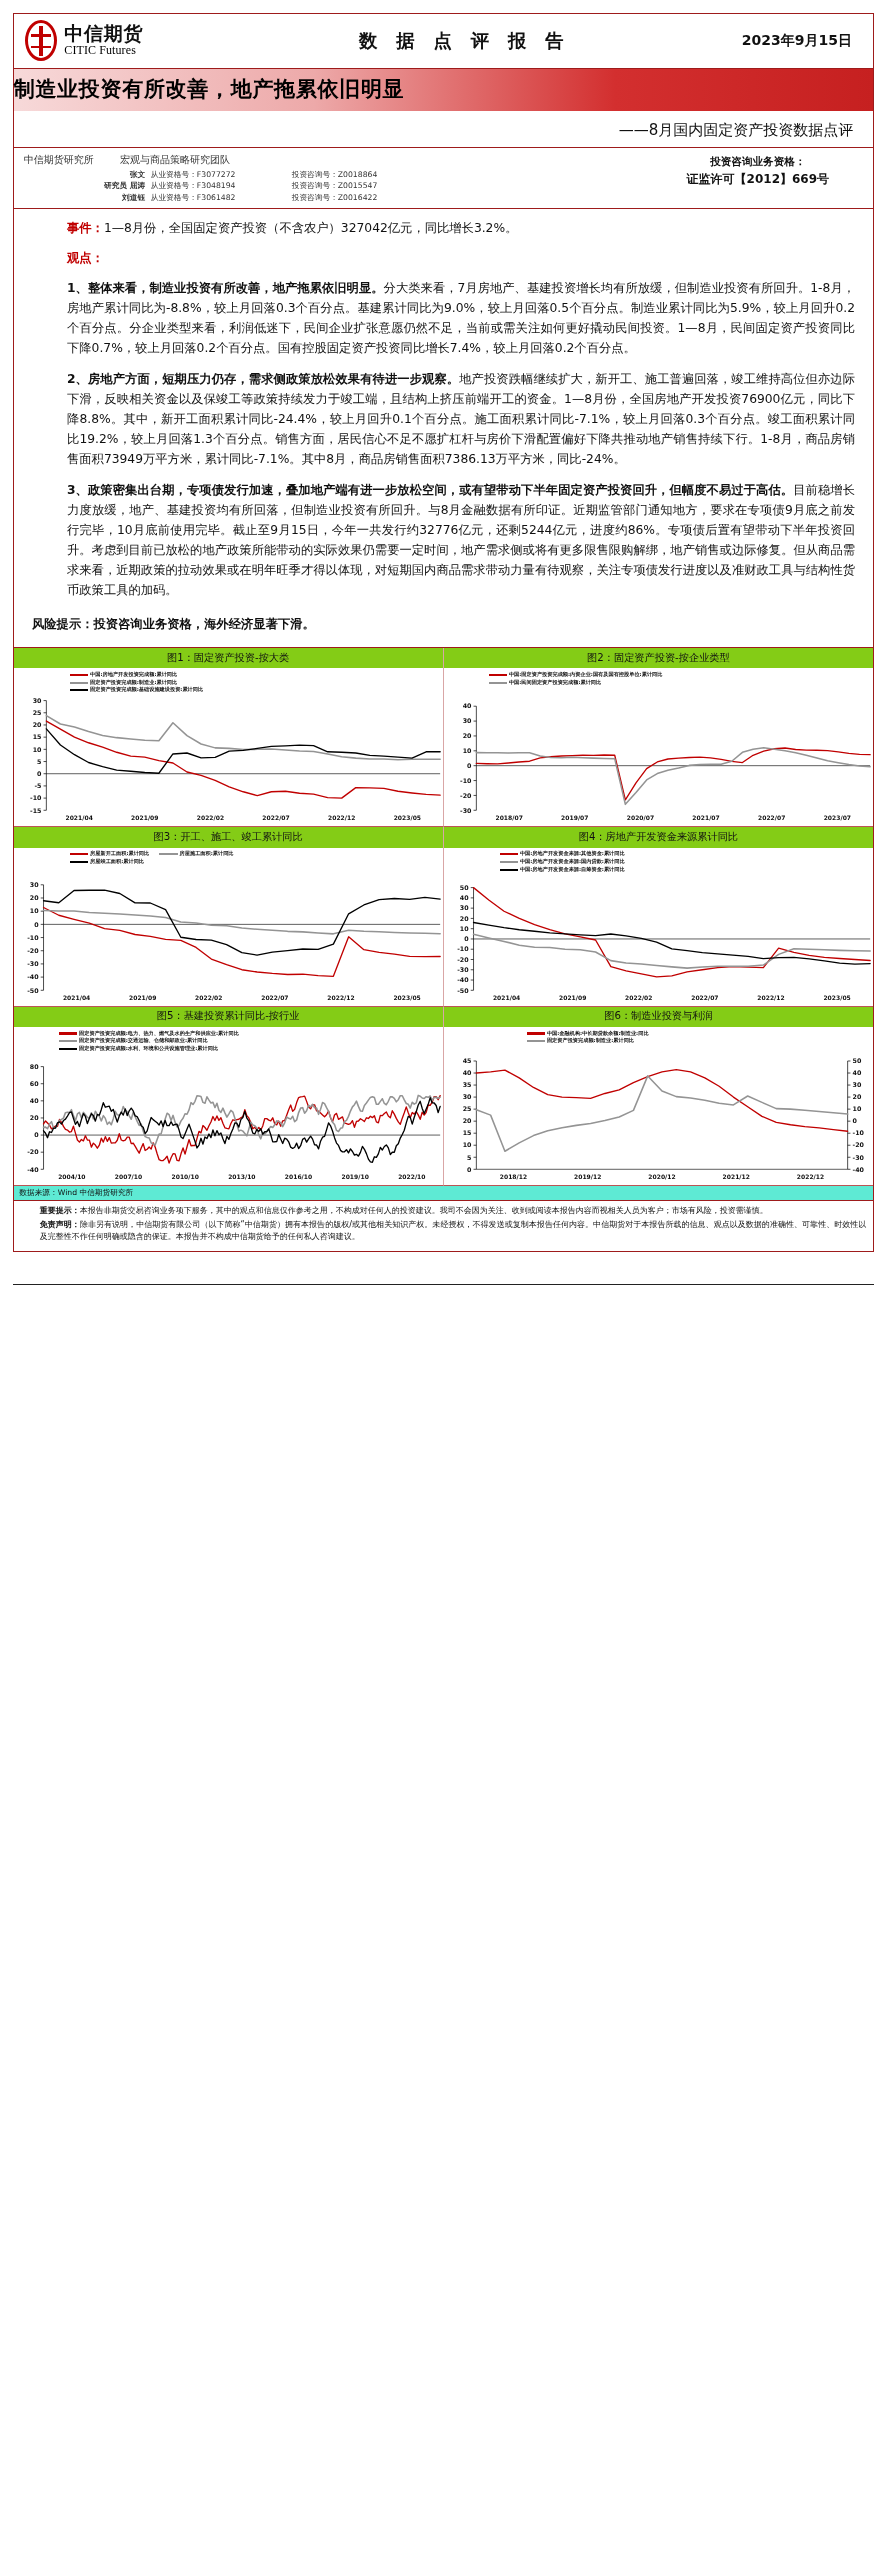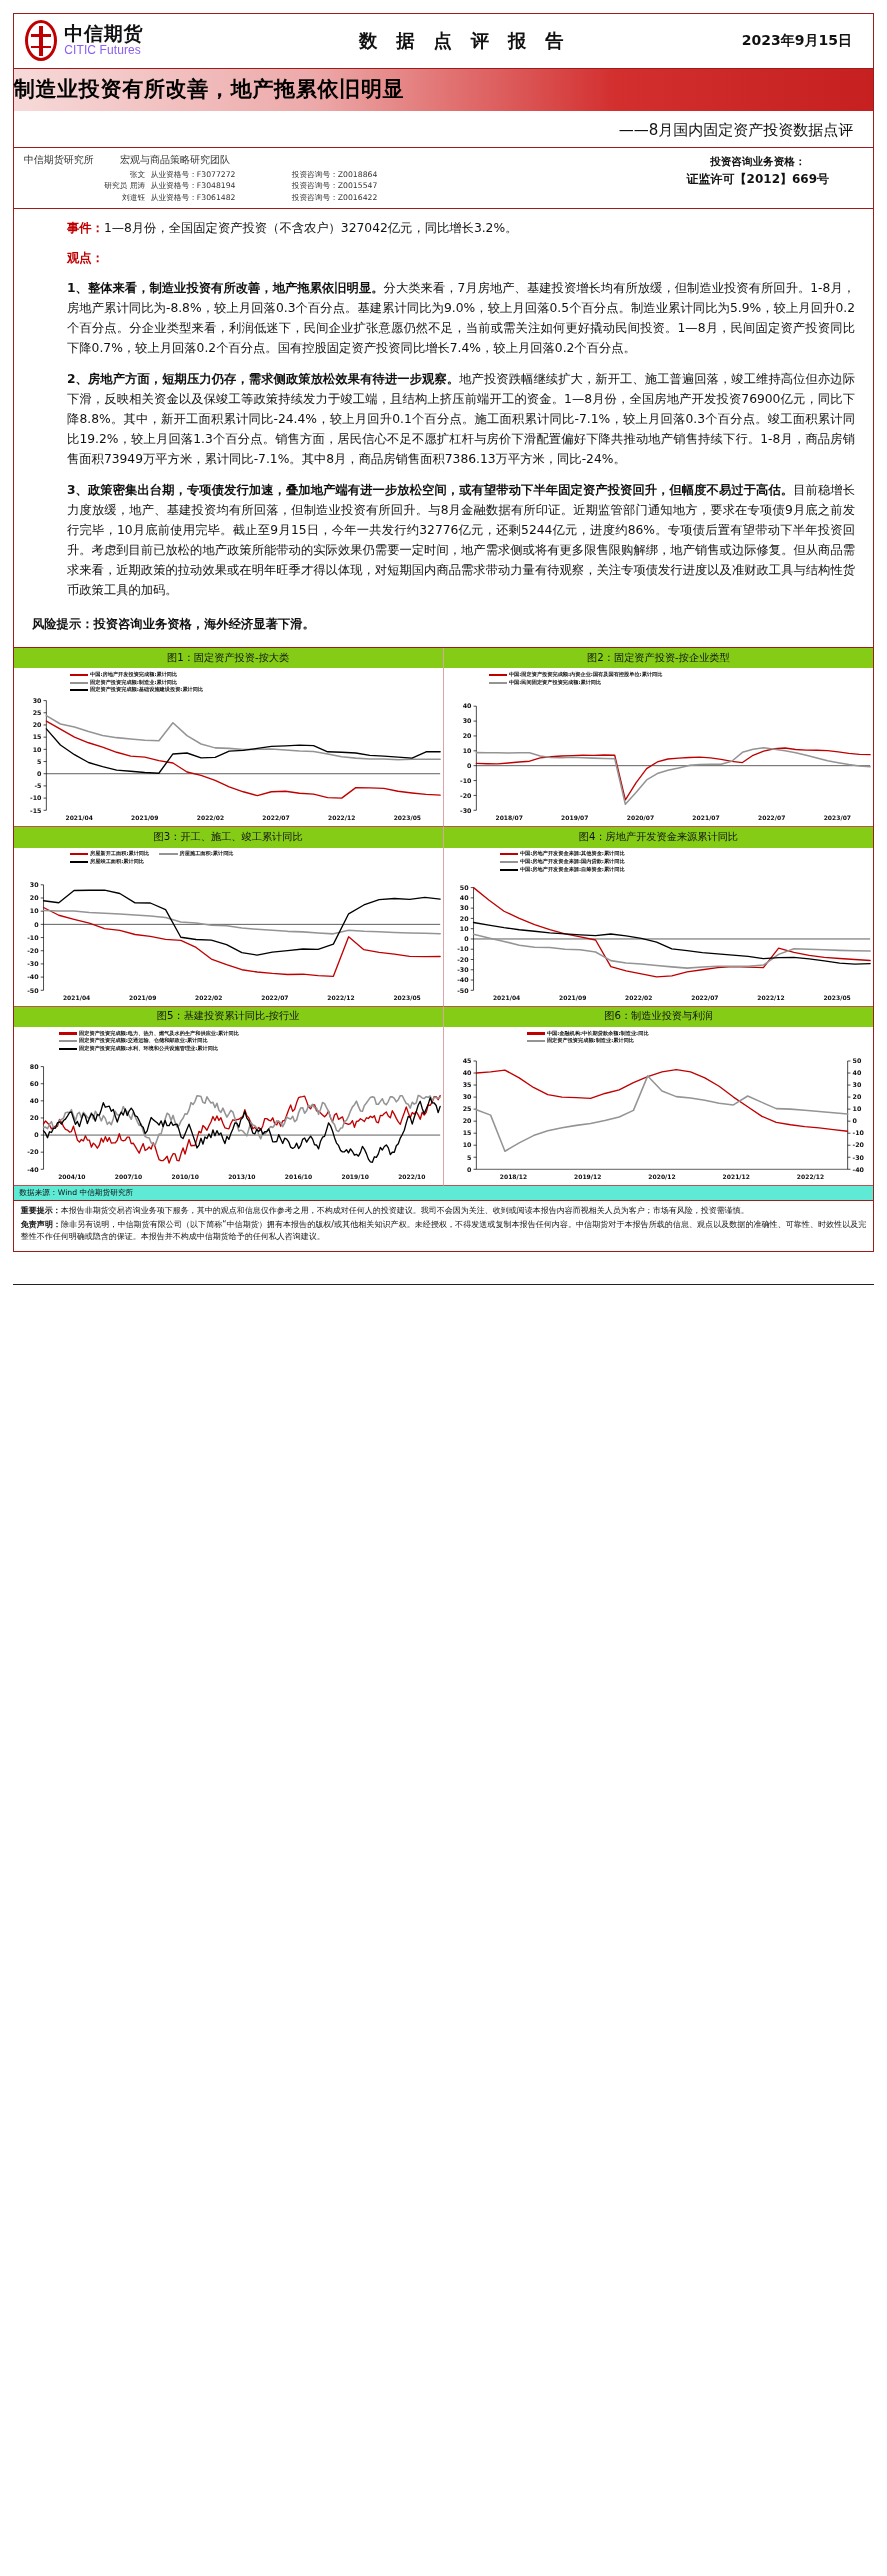--- a/index.html
+++ b/index.html
@@ -53,22 +53,22 @@
   .logo-mark .bar-h2 {
     position: absolute; left: 7.7px; top: 27px;
     width: 20px; height: 2.8px; background: #c00000;
   }
   .logo-text { line-height: 1.05; }
   .logo-cn {
     font-size: 19px; font-weight: bold; color: #111; letter-spacing: 0.7px;
     font-family: "DejaVu Sans", "Liberation Sans", sans-serif;
   }
   .logo-en {
-    font-size: 12px; color: #8b5cf6; letter-spacing: 0.1px;
-    font-family: Liberation Sans, sans-serif;
+    font-size: 12px; color: #000000; letter-spacing: 0.1px;
+    font-family: Liberation Serif, serif;
   }
   .masthead-title {
     flex: 1; text-align: center;
     font-size: 18.3px; font-weight: bold; letter-spacing: 6.3px; color: #111;
     font-family: "DejaVu Sans", sans-serif;
   }
   .masthead-date {
     width: 169px; flex: none; text-align: right;
     font-size: 14px; font-weight: bold; color: #111;
     padding-right: 11.3px;
@@ -106,21 +106,21 @@
     font-size: 10px; color: #333; margin-bottom: 2.8px;
     font-family: "DejaVu Sans", sans-serif;
   }
   .analyst-org .org-name { margin-right: 23px; }
   .analyst-row {
     font-size: 7.7px; color: #333;
     margin: 1.4px 0 1.4px 0;
     display: flex;
     font-family: "DejaVu Sans", sans-serif;
   }
-  .analyst-row .role { width: 127px; text-align: right; padding-right: 5.6px; }
+  .analyst-row .role { width: 127px; text-align: right; padding-right: 5.6px; font-weight: bold; }
   .analyst-row .qual { width: 141px; }
   .analyst-row .consult { width: 127px; }
   .analyst-right {
     width: 211px; flex: none; text-align: center;
     padding-top: 1.4px;
   }
   .analyst-right .qa-label {
     font-size: 10.6px; font-weight: bold; color: #111; margin-bottom: 2.8px;
     font-family: "DejaVu Sans", sans-serif;
   }
@@ -219,21 +219,21 @@
     font-family: "DejaVu Sans", sans-serif;
   }
   .disclaimer {
     padding: 4.2px 7px 7px 7px;
     font-size: 8px;
     line-height: 1.5;
     color: #111;
     text-align: justify;
     font-family: "DejaVu Sans", sans-serif;
   }
-  .disclaimer p { margin-bottom: 1.4px; }
+  .disclaimer p { margin-bottom: 1.4px; margin-left: 19px; }
   .disclaimer .dtitle { font-weight: bold; }
 
   .outer-rule {
     border-top: 0.7px solid #222;
     margin-top: 32px;
   }
 </style>
 </head>
 <body>
 

